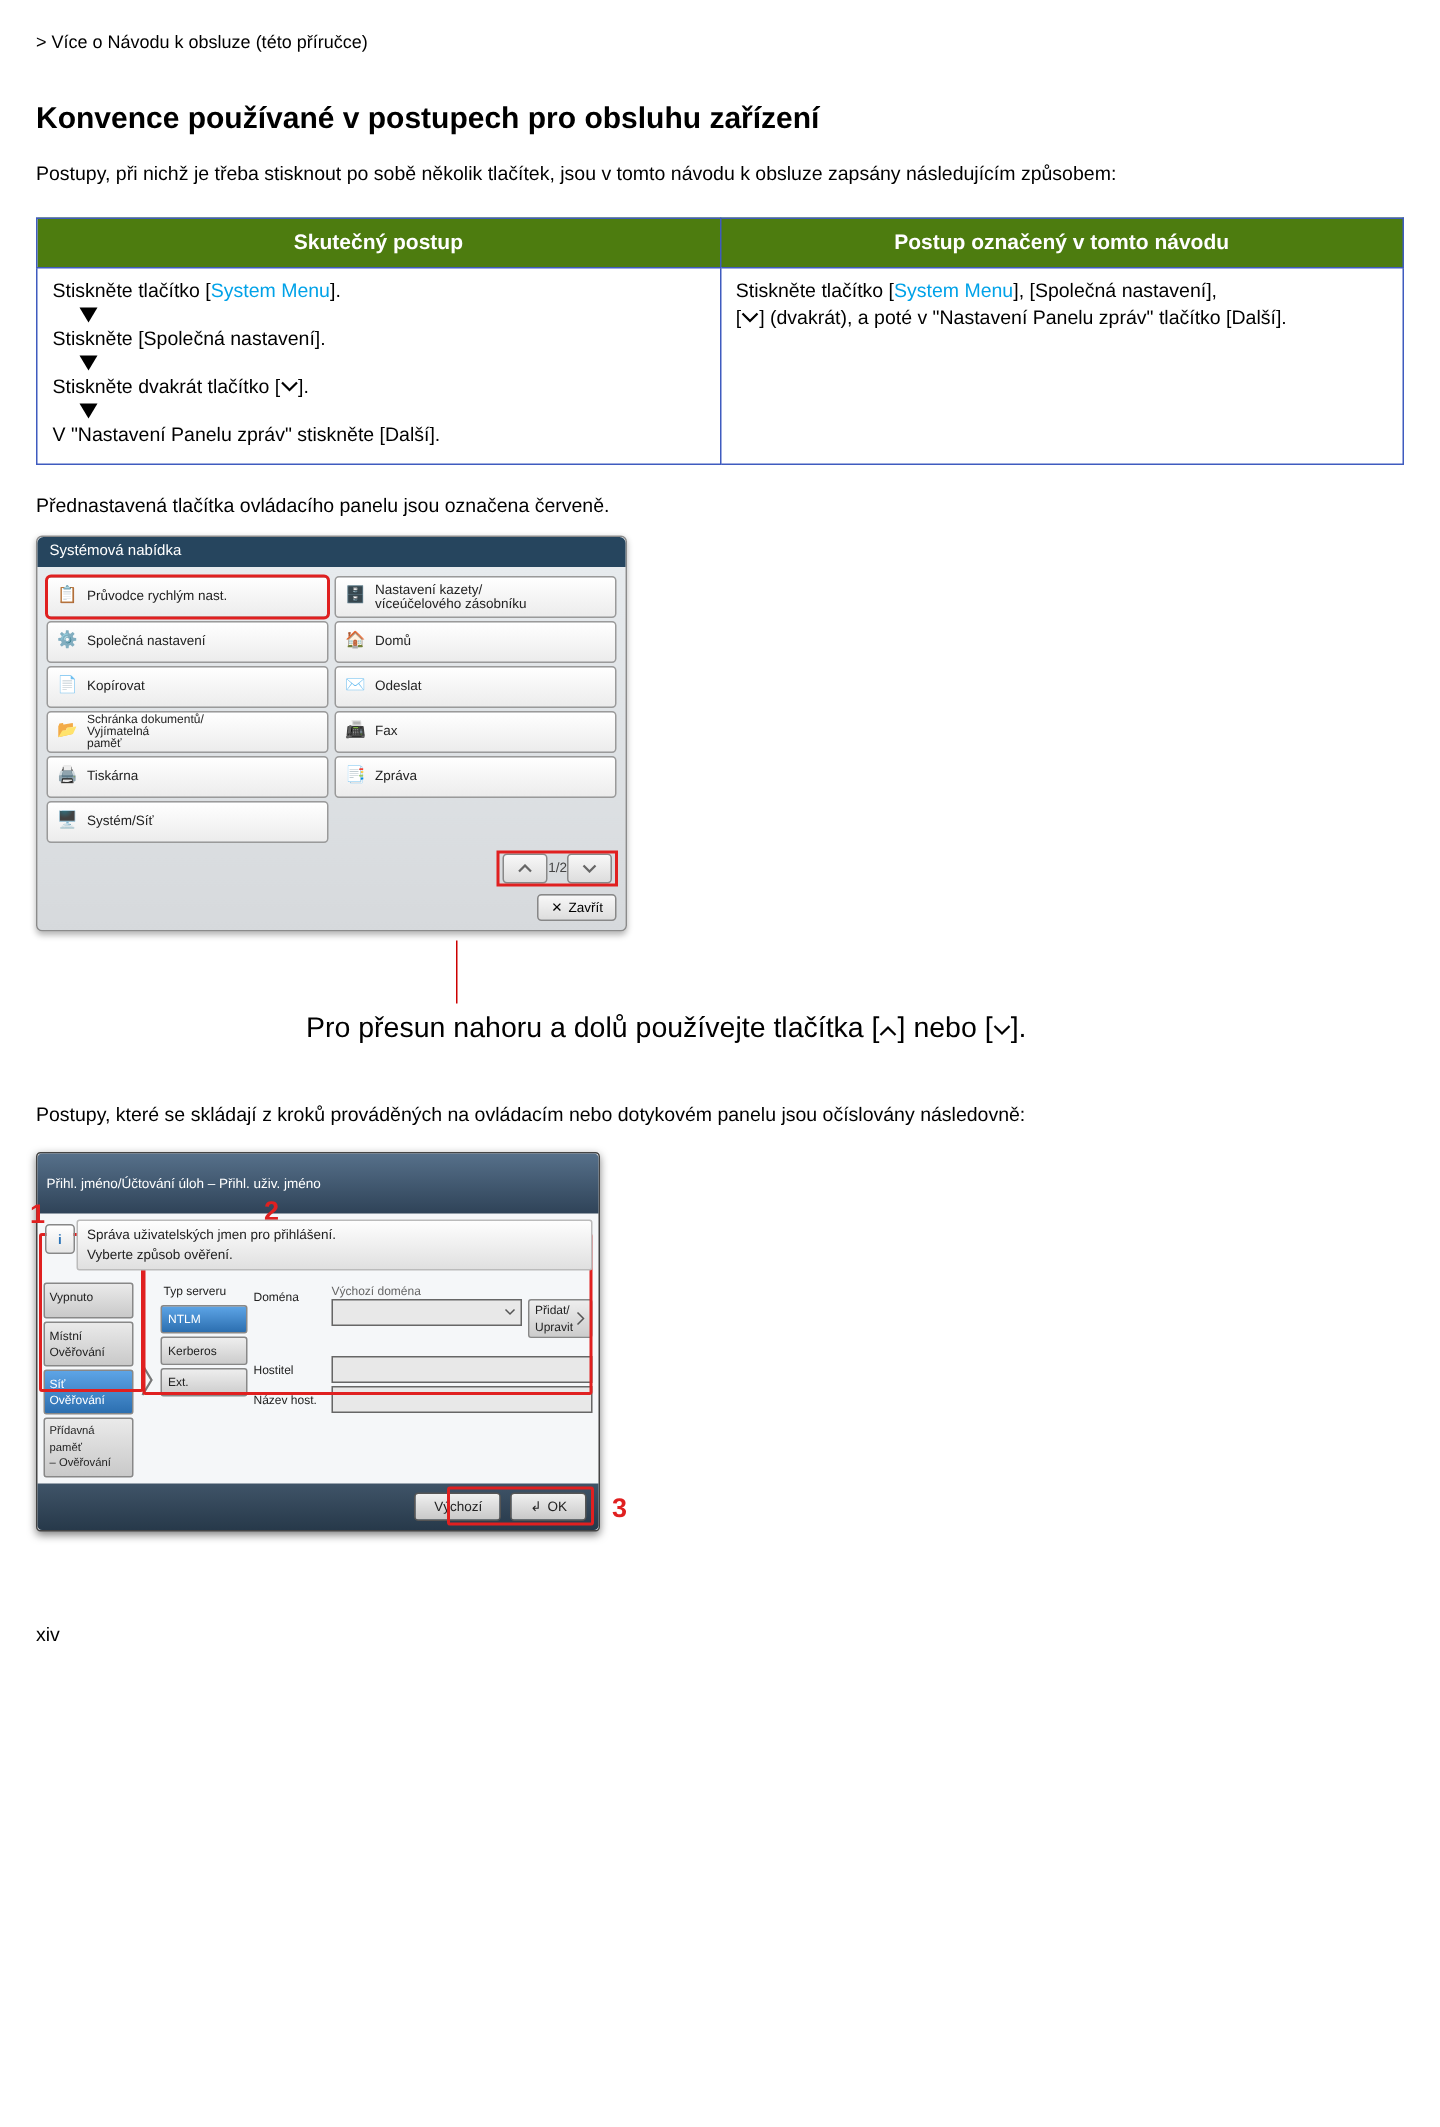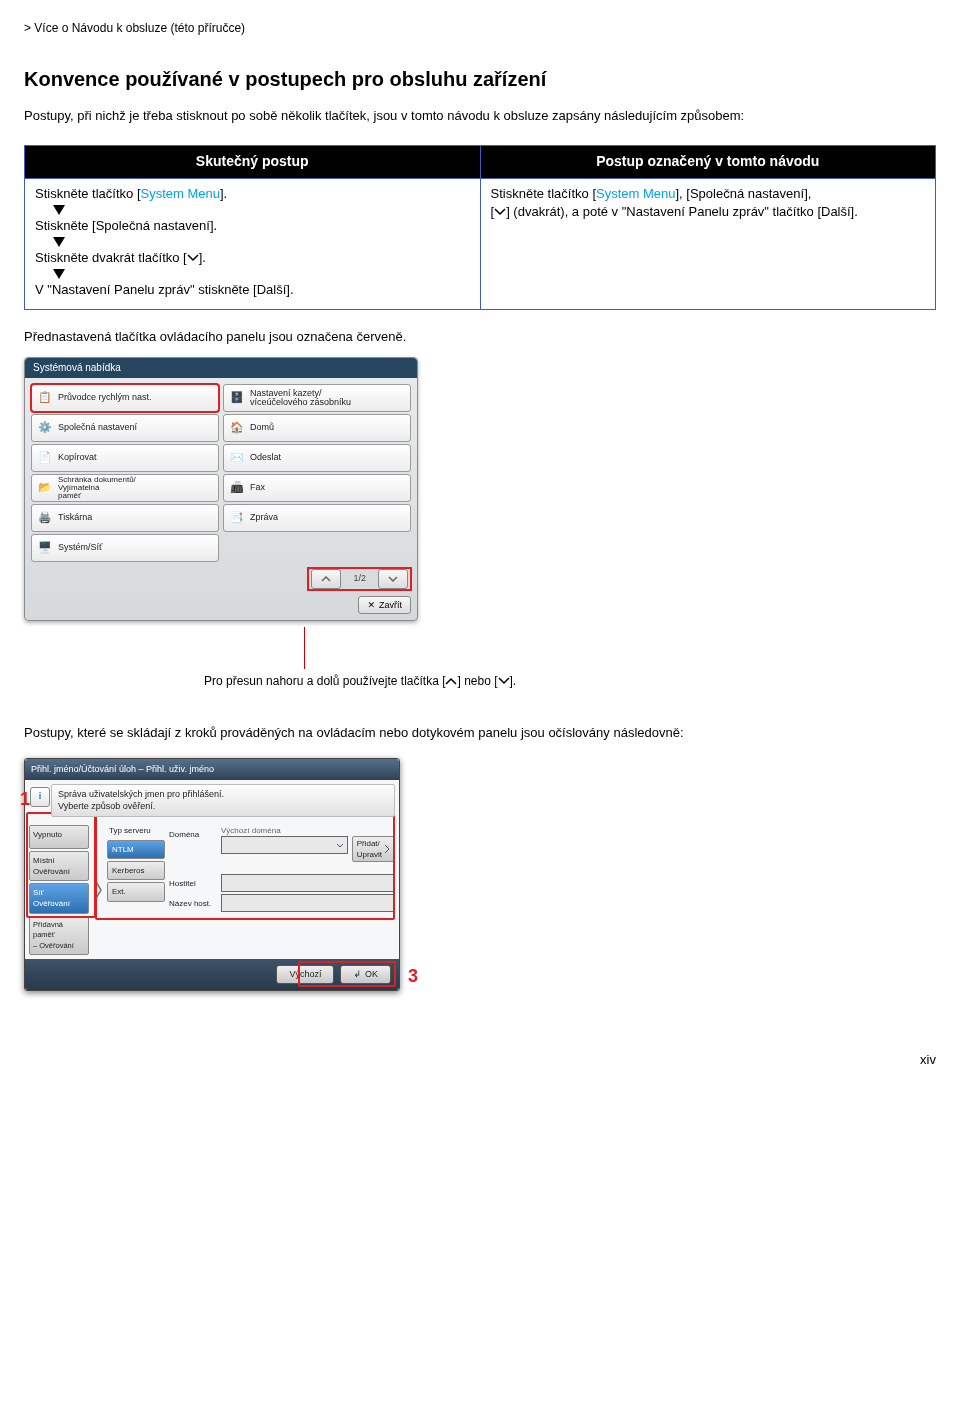--- a/index.html
+++ b/index.html
@@ -25,21 +25,21 @@
   p.intro {
     margin: 0 0 20px 0;
   }
   table.proc-table {
     width: 100%;
     border-collapse: collapse;
     border: 1px solid #3f5bbf;
     margin-bottom: 18px;
   }
   table.proc-table th {
-    background: #000000;
+    background: #4d7c0f;
     color: #fff;
     font-size: 14px;
     font-weight: bold;
     padding: 6px 24px;
     text-align: center;
     border: 1px solid #3f5bbf;
   }
   table.proc-table td {
     border: 1px solid #3f5bbf;
     vertical-align: top;
@@ -105,21 +105,21 @@
     display: inline-flex; align-items:center; justify-content:center;
     font-size: 11px;
   }
   .ui1-footer {
     display:flex;
     justify-content:flex-end;
     gap:4px;
     padding: 6px;
   }
   .ui1-page-btns {
-    display:flex; align-items:center; gap:12px;
+    display:flex; align-items:center; gap:0;
   }
   .ui1-sq {
     width: 28px; height: 18px;
     background: linear-gradient(#f8f8f8,#ddd);
     border: 1px solid #888; border-radius: 3px;
     display:flex; align-items:center; justify-content:center;
   }
   .ui1-pageno { font-size: 9px; color: #444; }
   .ui1-close {
     display:flex; align-items:center; gap:4px;
@@ -132,21 +132,21 @@
   .pointer-line {
     width: 1px; height: 42px;
     background: #c00;
     margin-left: 280px;
   }
   .caption {
     width: 540px;
     margin-left: 180px;
     margin-top: 4px;
     margin-bottom: 34px;
-    font-size: 12px;
+    font-size: 19px;
   }
 
   .para-gap { margin-bottom: 16px; }
 
   
   .ui2-wrap {
     width: 376px;
     position: relative;
     margin-bottom: 60px;
   }
@@ -154,21 +154,21 @@
     background: #f5f7f9;
     border: 1px solid #444;
     border-radius: 3px;
     box-shadow: 0 2px 6px rgba(0,0,0,0.5);
     font-size:9px;
     color:#222;
   }
   .ui2-title {
     background: linear-gradient(#56708a,#2f4358);
     color:#fff;
-    padding:4px 6px;
+    padding:14px 6px;
     border-top-left-radius:3px; border-top-right-radius:3px;
   }
   .ui2-sub {
     background: linear-gradient(#fefefe,#e0e0e0);
     border: 1px solid #bbb;
     margin:4px 4px 4px 26px;
     border-radius:2px;
     padding: 3px 6px;
     position:relative;
   }
@@ -238,21 +238,21 @@
     font-size:18px;
     font-weight:bold;
   }
   .red-rect {
     position:absolute;
     border:2px solid #e02020;
     border-radius:2px;
   }
 
   .page-number {
-    text-align:right;
+    text-align:left;
     margin-top: 41px;
     font-size: 13px;
   }
 </style>
 </head>
 <body>
 
 <div class="breadcrumb">&gt; Více o Návodu k obsluze (této příručce)</div>
 
 <h1 class="page-title">Konvence používané v postupech pro obsluhu zařízení</h1>

